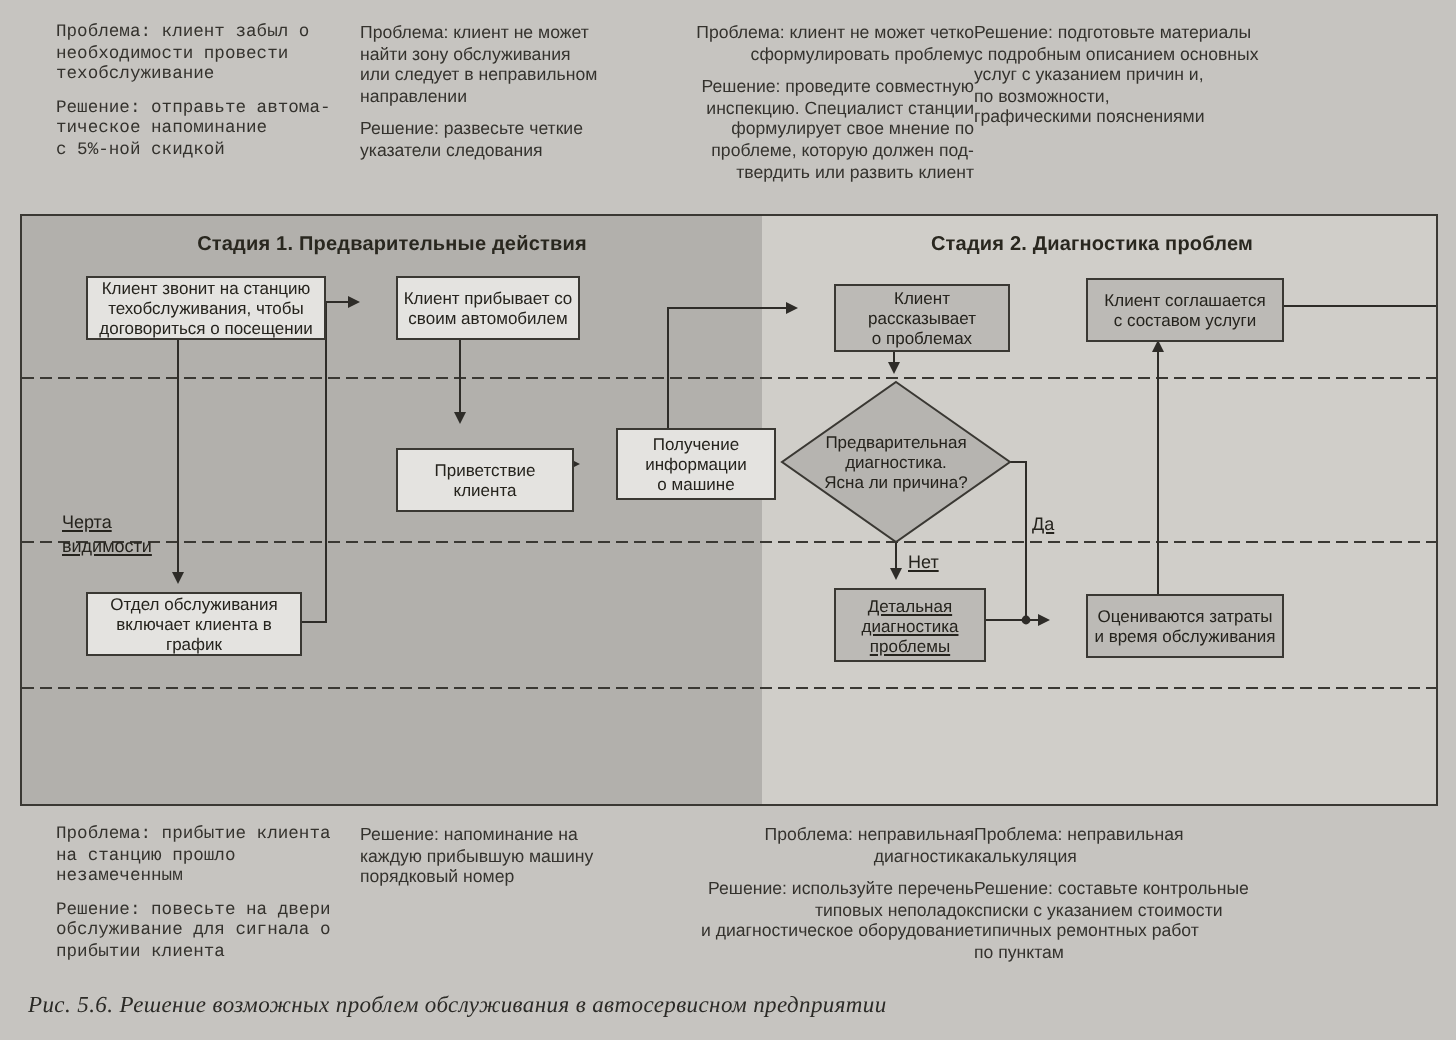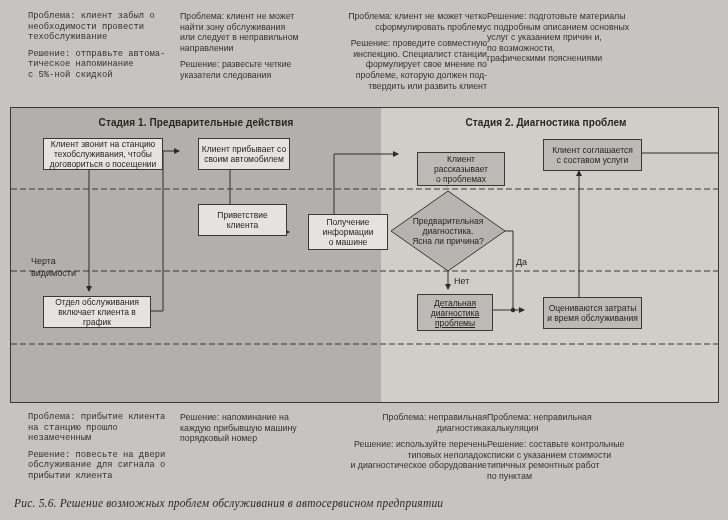--- a/index.html
+++ b/index.html
@@ -39,33 +39,33 @@
   .fbox{
     position:absolute;border:1px solid #3a3833;box-sizing:border-box;
     display:flex;align-items:center;justify-content:center;
     text-align:center;font-size:8.5px;line-height:10px;
     white-space:pre-line;color:#25231d;padding:15px 2px;margin-left:14px;
   }
   .fbox.light{background:#e4e3e0;}
   .fbox.gray{background:#bcbab6;}
   .b-call{left:18px;top:30px;width:120px;height:32px;}
   .b-arrive{left:173px;top:30px;width:92px;height:32px;}
-  .b-greeting{left:173px;top:96px;width:89px;height:16px;}
+  .b-greeting{left:173px;top:116px;width:89px;height:16px;}
   .b-info{left:283px;top:106px;width:80px;height:36px;}
   .b-schedule{left:18px;top:188px;width:108px;height:31px;}
-  .b-tells{left:392px;top:44px;width:88px;height:34px;}
+  .b-tells{left:392px;top:34px;width:88px;height:34px;}
   .b-agrees{left:518px;top:31px;width:99px;height:28px;}
   .b-detailed{left:392px;top:186px;width:76px;height:37px;text-decoration:underline;}
   .b-estimate{left:518px;top:189px;width:99px;height:27px;text-align:center;}
   .diamond-label{
     position:absolute;left:379px;top:98px;width:116px;height:50px;
     display:flex;align-items:center;justify-content:center;text-align:center;
     font-size:8.5px;line-height:10px;white-space:pre-line;color:#25231d;
   }
-  .flow-label{position:absolute;font-size:9px;color:#25231d;}
+  .flow-label{position:absolute;font-size:9px;color:#25231d;text-decoration:underline;}
   .lbl-yes{left:505px;top:149px;}
   .lbl-no{left:443px;top:168px;}
   .lbl-visibility{left:20px;top:147px;line-height:12px;white-space:pre-line;}
   
   .caption{
     position:absolute;left:14px;top:497px;
     font-family:"Liberation Serif","DejaVu Serif",serif;
     font-style:italic;font-size:11.5px;color:#2b2a26;letter-spacing:0.2px;
   }
 </style>

